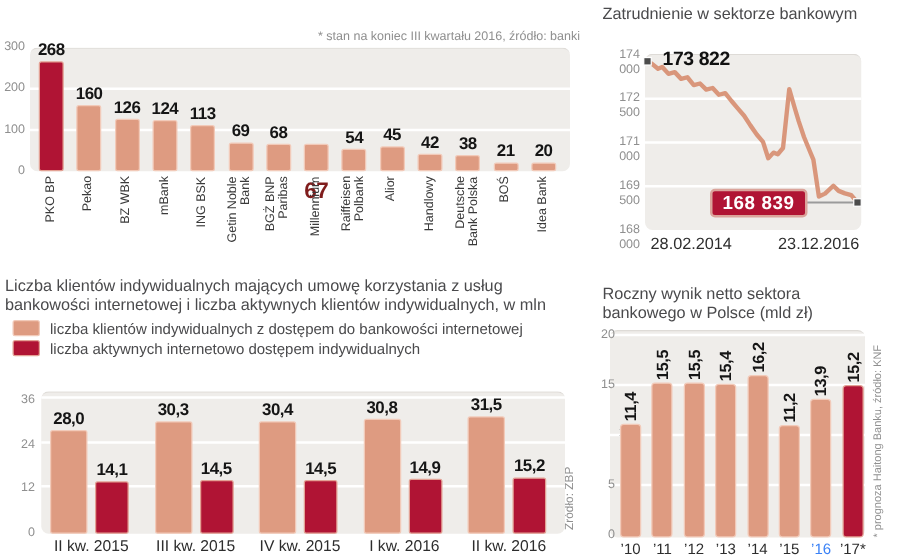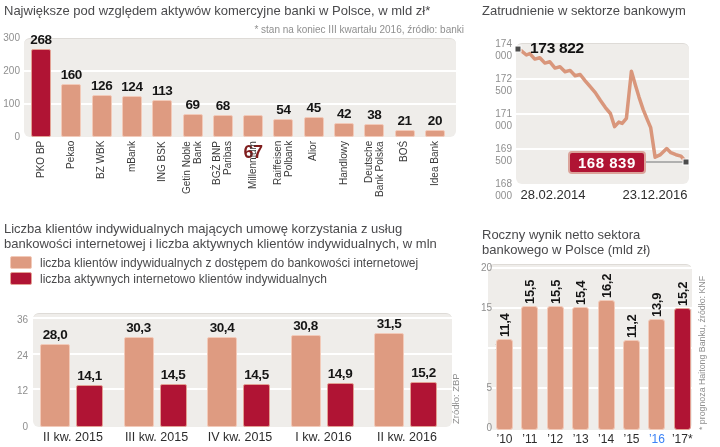--- a/index.html
+++ b/index.html
@@ -18,21 +18,20 @@
   .vtext-b{writing-mode:vertical-rl;transform:rotate(180deg);text-align:left;color:#8f8f8f;white-space:nowrap}
   .vcat{display:inline-block;writing-mode:vertical-rl;transform:rotate(180deg);text-align:right;height:100%;
         white-space:pre-line;font-size:10px;line-height:10.5px;color:#3a3a3a}
   .vval{display:inline-block;writing-mode:vertical-rl;transform:rotate(180deg);text-align:left;height:100%;
         font-weight:bold;font-size:13px;letter-spacing:-0.3px;color:#151515;white-space:nowrap}
 </style>
 </head>
 <body>
 
 <div class="panel" id="panel1" style="left:0;top:0;width:470px;height:215px">
-  <div class="abs title" style="left:4px;top:3px">Największe pod względem aktywów komercyjne banki w Polsce, w mld zł*</div>
   <div class="abs note" style="right:6px;top:24px">* stan na koniec III kwartału 2016, źródło: banki</div>
   <div class="plot" id="plot1">
       <div style="position: absolute; left: 24px; top: 38px; width: 432px; height: 99px; background: rgb(239, 237, 234); border-radius: 6px; border-top: 1px solid rgb(222, 219, 215);"></div>
       <div style="position: absolute; left: 24px; top: 70px; width: 432px; height: 2px; background: rgb(255, 255, 255);"></div>
       <div style="position: absolute; left: 24px; top: 103px; width: 432px; height: 2px; background: rgb(255, 255, 255);"></div>
       <div style="position: absolute; left: 0px; top: 32px; width: 20px; text-align: right; font-size: 10px; line-height: 12px; color: rgb(143, 143, 143);">300</div>
       <div style="position: absolute; left: 0px; top: 65px; width: 20px; text-align: right; font-size: 10px; line-height: 12px; color: rgb(143, 143, 143);">200</div>
       <div style="position: absolute; left: 0px; top: 98px; width: 20px; text-align: right; font-size: 10px; line-height: 12px; color: rgb(143, 143, 143);">100</div>
       <div style="position: absolute; left: 0px; top: 131px; width: 20px; text-align: right; font-size: 10px; line-height: 12px; color: rgb(143, 143, 143);">0</div>
       <div style="position: absolute; left: 31px; top: 48.56px; width: 20px; height: 88.44px; background: rgb(176, 20, 52); border: 1px solid rgb(227, 161, 148); border-radius: 2px;"></div>
@@ -108,21 +107,21 @@
       <div style="position: absolute; left: 135px; top: 187px; width: 84px; text-align: center; font-size: 13px; color: rgb(45, 45, 45);">23.12.2016</div>
     </div>
 </div>
 
 <div class="panel" id="panel3" style="left:0;top:218px;width:470px;height:229px">
   <div class="abs title2" style="left:4px;top:3px">Liczba klientów indywidualnych mających  umowę korzystania z usług</div>
   <div class="abs title2" style="left:4px;top:18px">bankowości internetowej i liczba aktywnych klientów indywidualnych, w mln</div>
   <div class="abs legend-swatch sw-light" style="left: 10px; top: 38px; background: rgb(222, 155, 129); border-color: rgb(242, 202, 185);"></div>
   <div class="abs legend-label" style="left:40px;top:38px">liczba klientów indywidualnych z dostępem do bankowości internetowej</div>
   <div class="abs legend-swatch sw-dark" style="left: 10px; top: 54px; background: rgb(176, 20, 52); border-color: rgb(227, 161, 148);"></div>
-  <div class="abs legend-label" style="left:40px;top:54px">liczba aktywnych internetowo klientów indywidualnych</div>
+  <div class="abs legend-label" style="left:40px;top:54px">liczba aktywnych internetowo dostępem indywidualnych</div>
   <div class="abs vtext-b" style="left:450px;top:118px;width:12px;height:88px;font-size:9.5px">Źródło: ZBP</div>
   <div class="plot" id="plot3">
       <div style="position: absolute; left: 33px; top: 95px; width: 419px; height: 114px; background: rgb(239, 237, 234); border-radius: 6px; border-top: 1px solid rgb(222, 219, 215);"></div>
       <div style="position: absolute; left: 33px; top: 99px; width: 419px; height: 2px; background: rgb(255, 255, 255);"></div>
       <div style="position: absolute; left: 33px; top: 135px; width: 419px; height: 2px; background: rgb(255, 255, 255);"></div>
       <div style="position: absolute; left: 33px; top: 170px; width: 419px; height: 2px; background: rgb(255, 255, 255);"></div>
       <div style="position: absolute; left: 4px; top: 96px; width: 24px; text-align: right; font-size: 10px; line-height: 12px; color: rgb(143, 143, 143);">36</div>
       <div style="position: absolute; left: 4px; top: 131.667px; width: 24px; text-align: right; font-size: 10px; line-height: 12px; color: rgb(143, 143, 143);">24</div>
       <div style="position: absolute; left: 4px; top: 167.333px; width: 24px; text-align: right; font-size: 10px; line-height: 12px; color: rgb(143, 143, 143);">12</div>
       <div style="position: absolute; left: 4px; top: 203px; width: 24px; text-align: right; font-size: 10px; line-height: 12px; color: rgb(143, 143, 143);">0</div>

